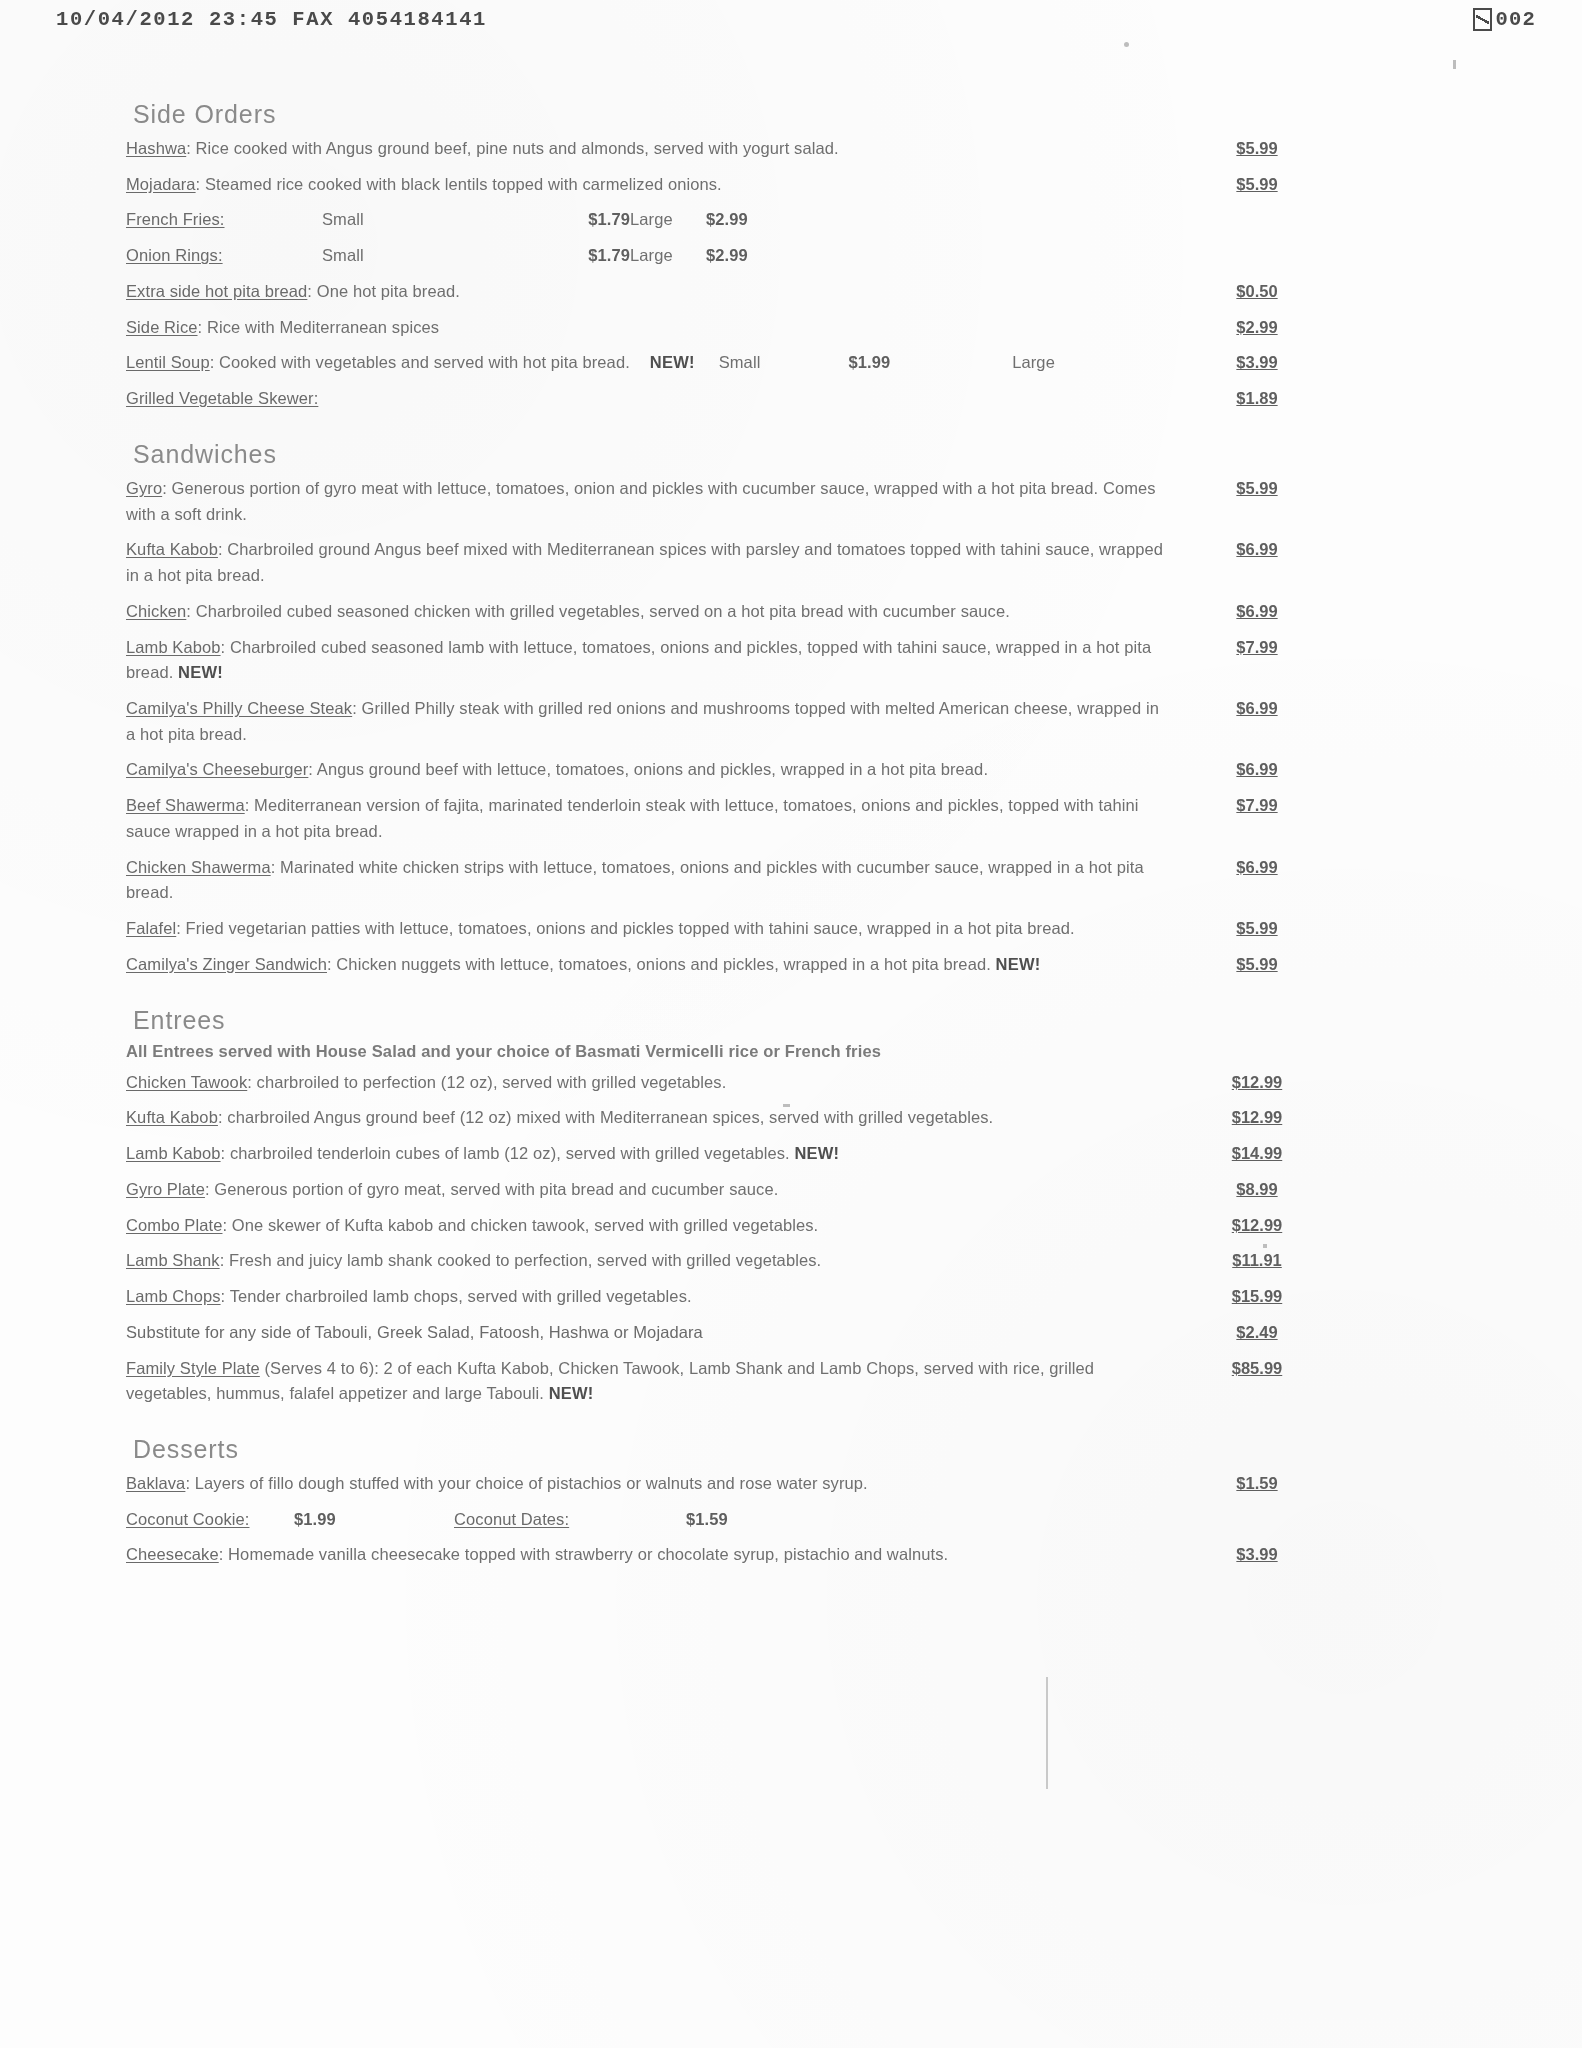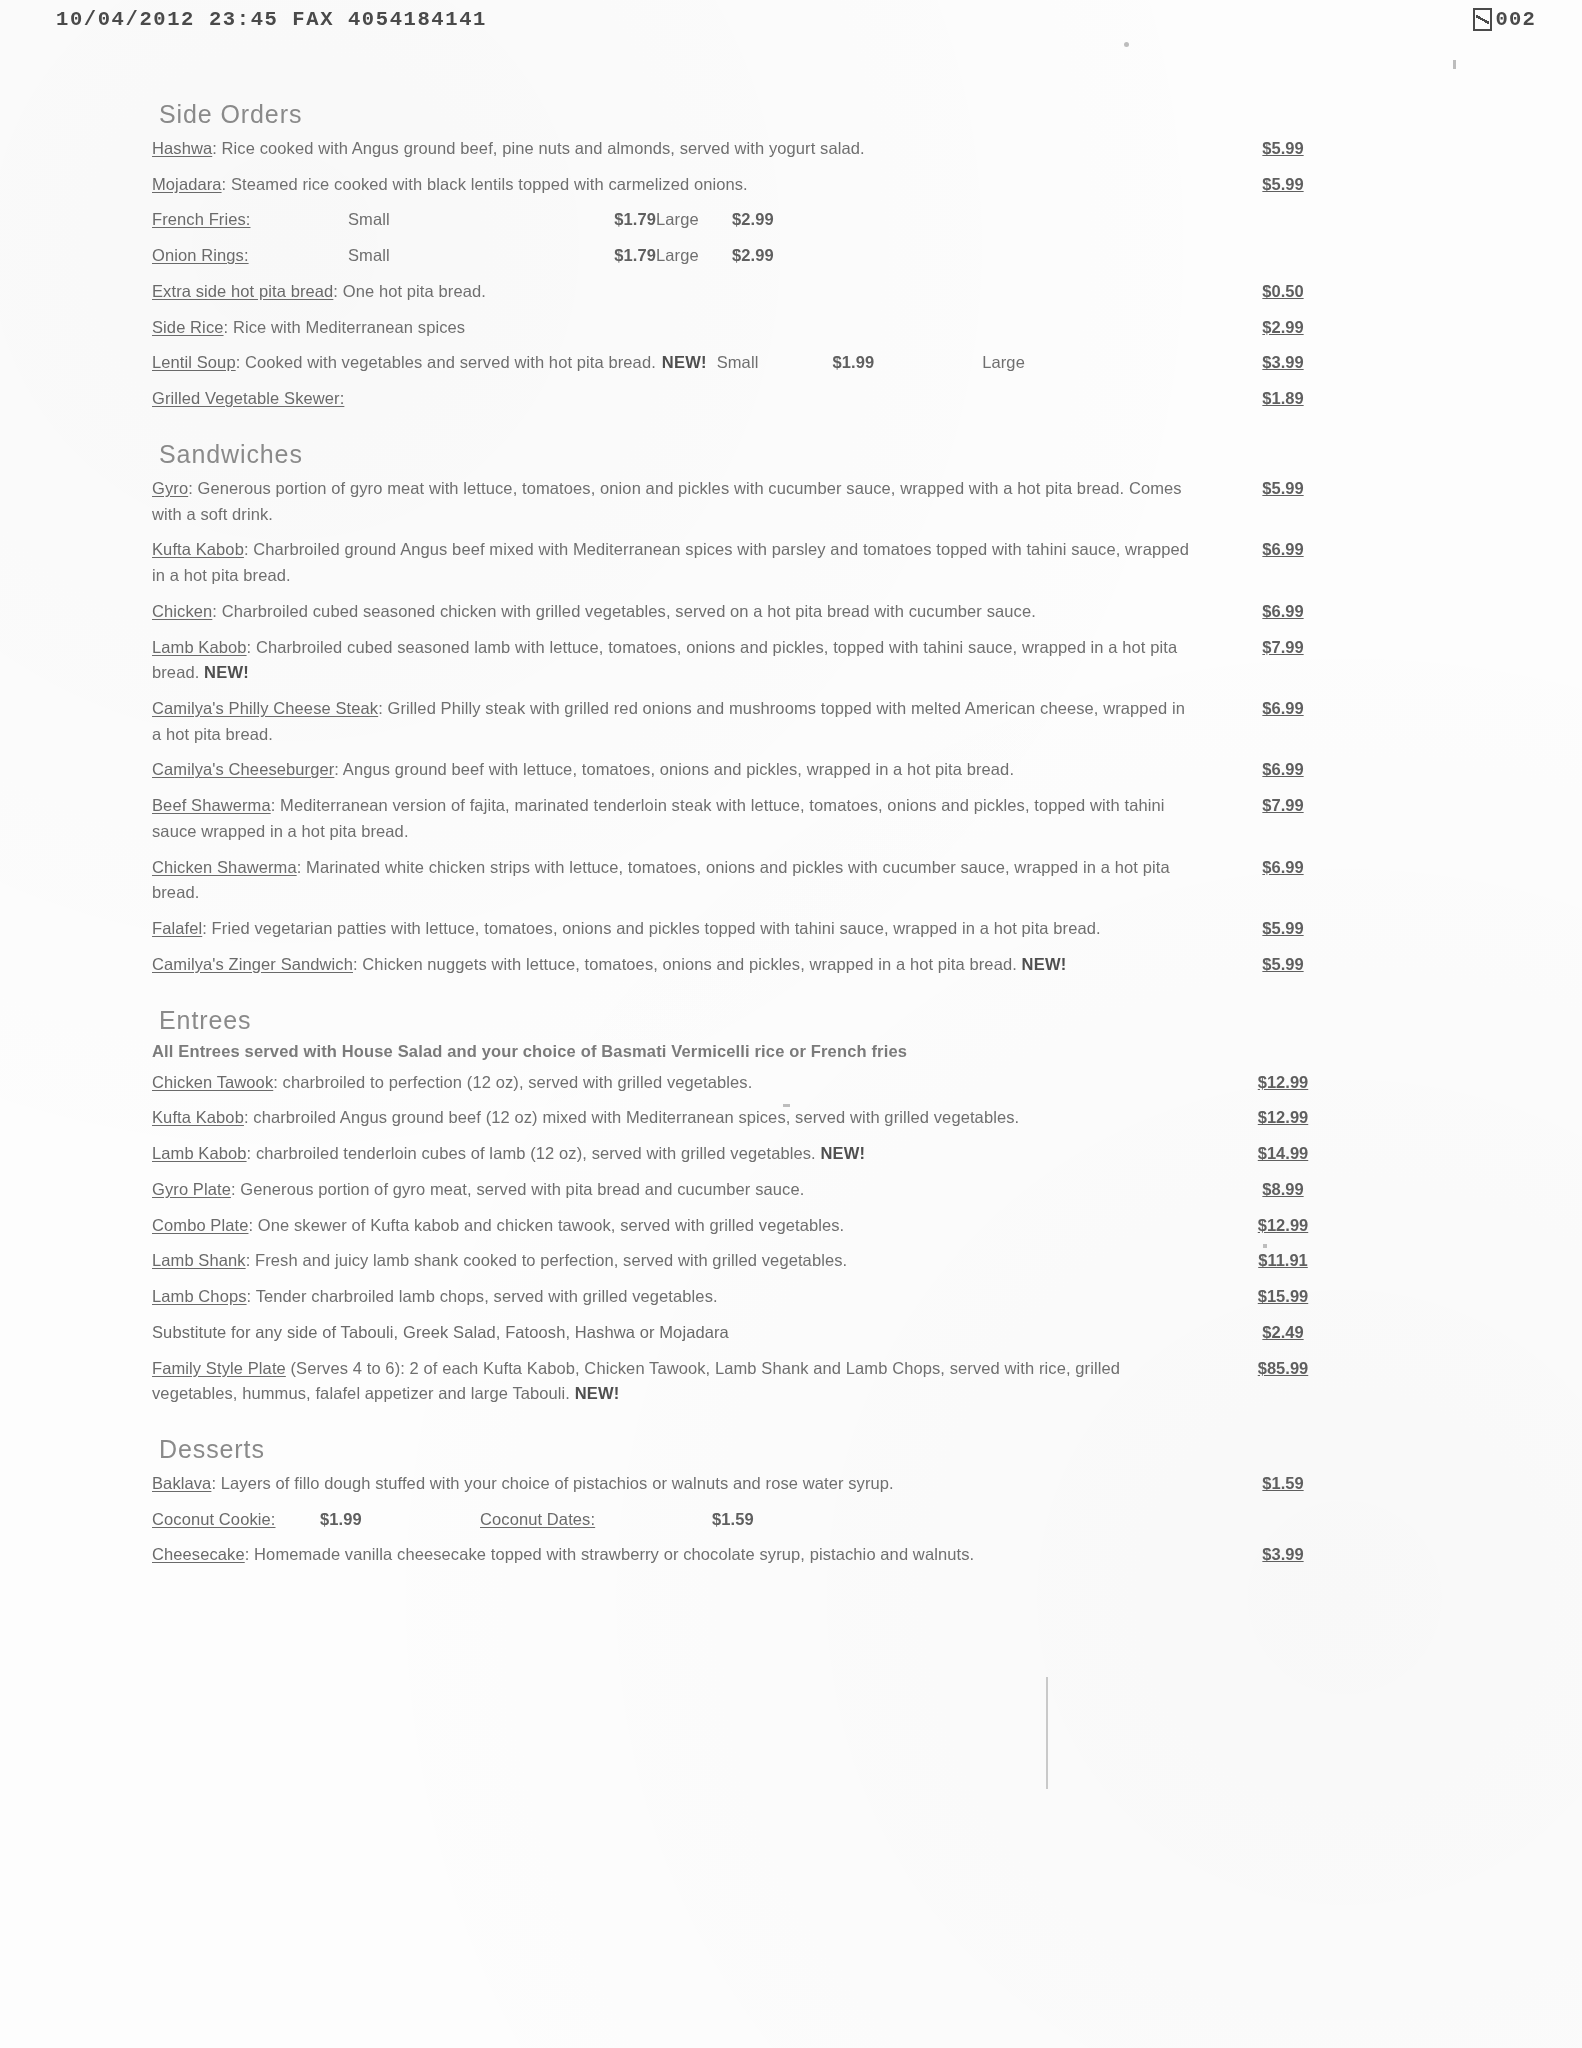--- a/index.html
+++ b/index.html
@@ -61,21 +61,21 @@
   }
   .speck { position:absolute; background:#bdbdbd; }
   .speck.s1 { left:1124px; top:42px; width:5px; height:5px; border-radius:50%; }
   .speck.s2 { left:1453px; top:60px; width:3px; height:9px; }
   .speck.s3 { left:783px; top:1104px; width:7px; height:3px; }
   .speck.s4 { left:1263px; top:1244px; width:4px; height:4px; }
 
   
   .menu {
     position: absolute;
-    left: 152px;
+    left: 126px;
     top: 100px;
     width: 1190px;
   }
   .section { margin-bottom: 4px; }
   .section-title {
     font-size: 25px;
     letter-spacing: 0.9px;
     color: #8a8a8a;
     margin: 0 0 7px 7px;
     font-weight: 400;
@@ -127,21 +127,21 @@
     display: flex;
     align-items: baseline;
     font-size: 16.5px;
   }
   .sz-name { width: 196px; }
   .sz-lbl-s { width: 84px; }
   .sz-val-s { width: 224px; font-weight: 700; color:#5f5f5f;text-align:right; }
   .sz-lbl-l { width: 76px; }
   .sz-val-l { font-weight: 700; color:#5f5f5f; }
 
-  .soup-inline { display: flex; align-items: baseline; }
+  .soup-inline { display: flex; align-items: baseline; gap: 14px; }
   .soup-text { }
   .soup-small-lbl { padding-left: 10px; }
   .soup-small-val { padding-left: 74px; font-weight:700; color:#5f5f5f; }
   .soup-large-lbl { padding-left: 108px; }
 
   .dessert-row { display:flex; align-items: baseline; font-size:16.5px; }
   .d-name1 { width: 168px; }
   .d-val1 { width: 160px; font-weight:700; color:#5f5f5f; }
   .d-name2 { width: 232px; }
   .d-val2 { font-weight:700; color:#5f5f5f; }

